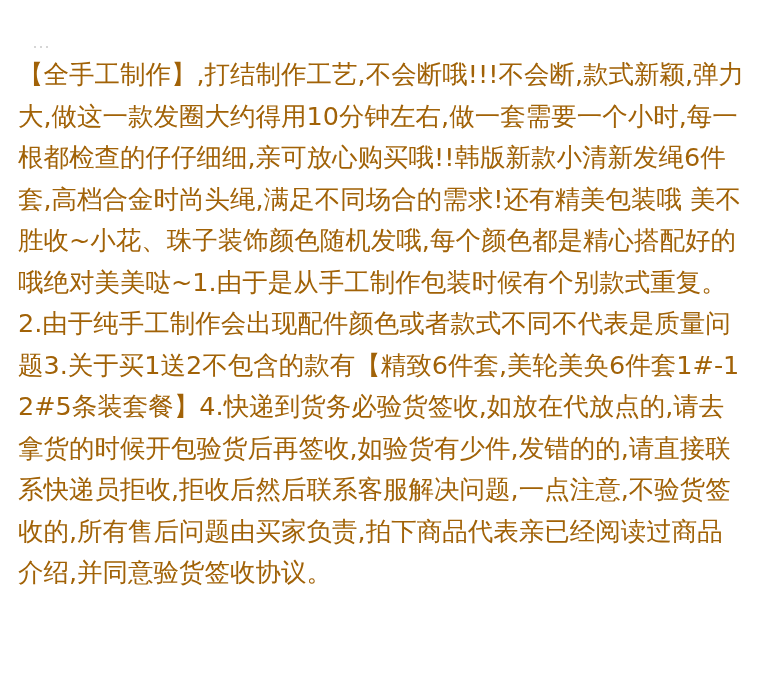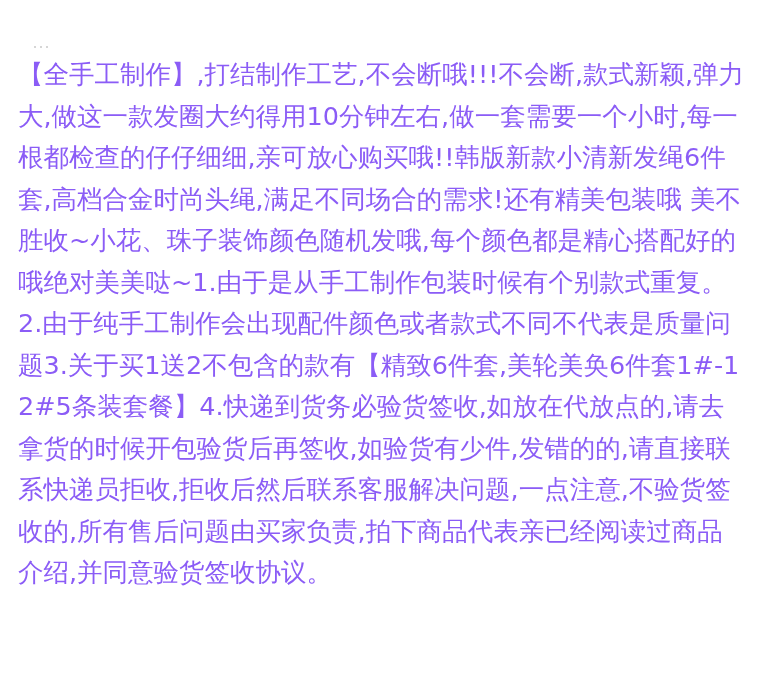--- a/index.html
+++ b/index.html
@@ -36,21 +36,21 @@
     border-radius: 50%;
   }
   .dots span:nth-child(1) { left: 0; }
   .dots span:nth-child(2) { left: 6px; }
   .dots span:nth-child(3) { left: 12px; }
   .body-text {
     position: absolute;
     top: 54px;
     left: 18px;
     width: 730px;
-    color: #8b5cf6;
+    color: #a16207;
     font-size: 25.5px;
     line-height: 41.5px;
     letter-spacing: 0px;
     text-align: left;
     word-break: break-all;
     white-space: normal;
   }
 </style>
 </head>
 <body>

